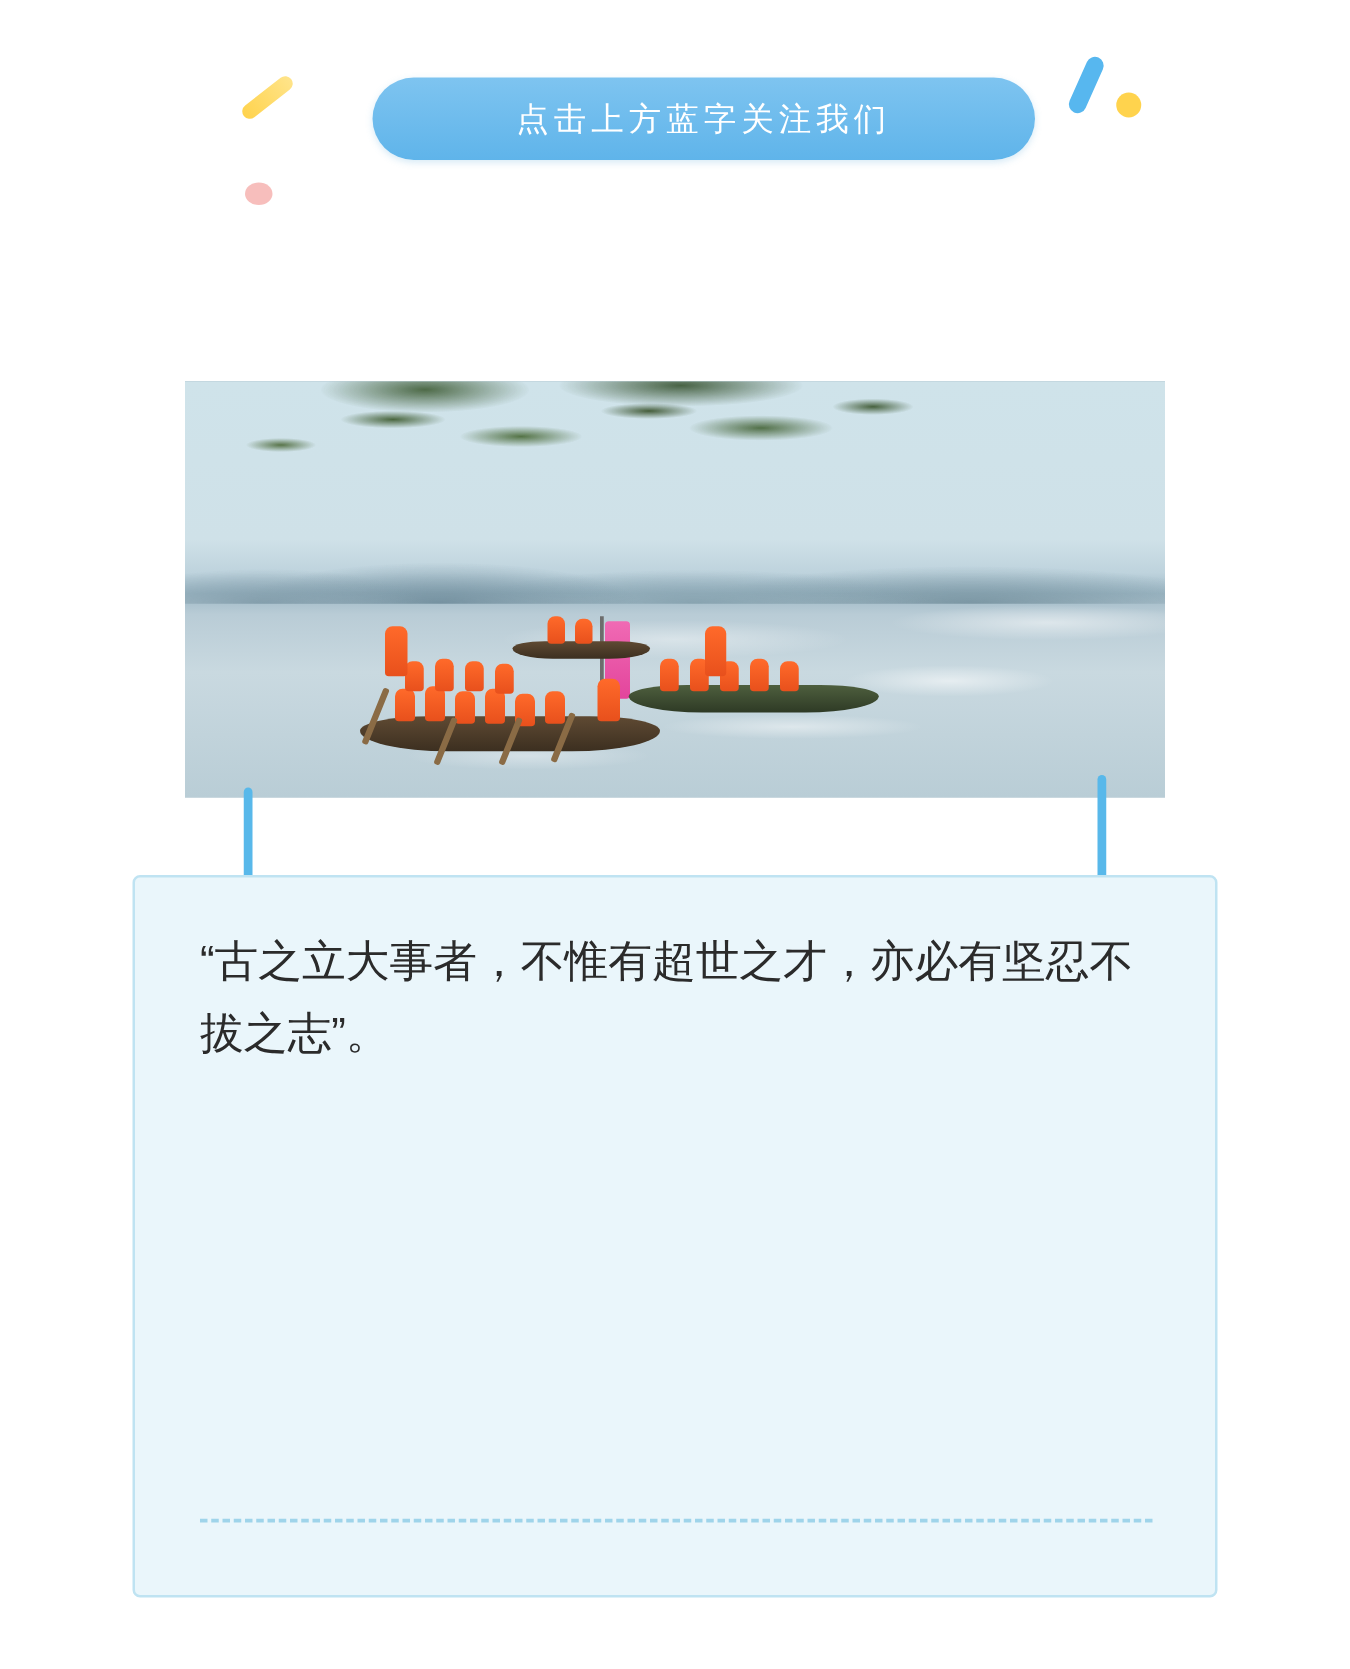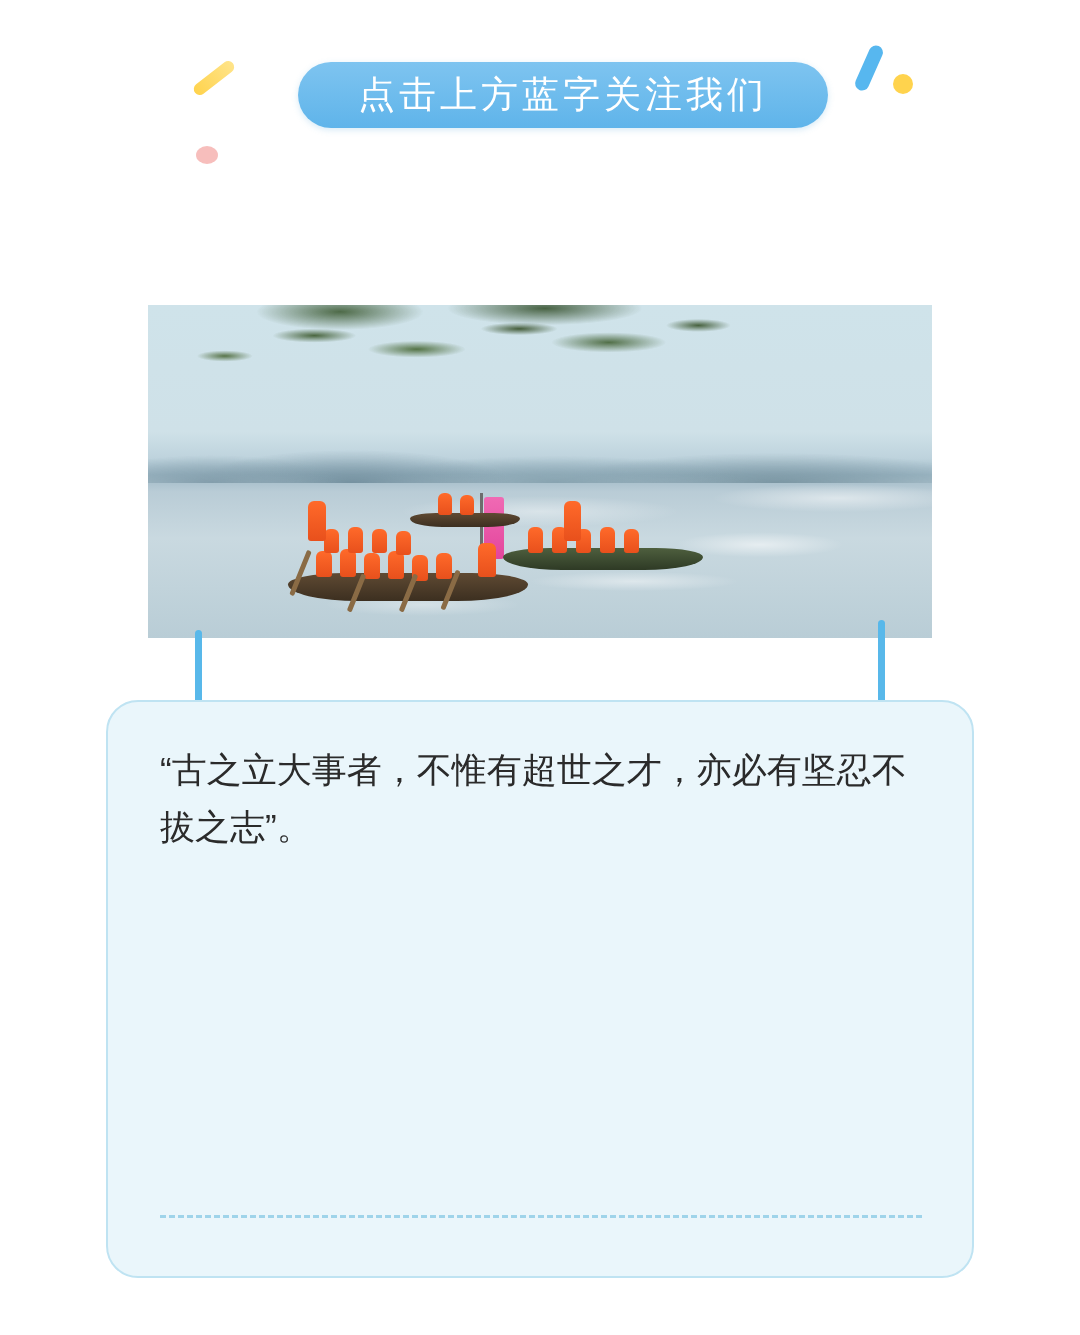--- a/index.html
+++ b/index.html
@@ -22,21 +22,21 @@
   }
   .follow-pill {
     position: absolute;
     left: 298px;
     top: 62px;
     width: 530px;
     height: 66px;
     border-radius: 33px;
     background: linear-gradient(180deg, #7ec4f0 0%, #5fb4ea 100%);
     color: #ffffff;
-    font-size: 37px;
+    font-size: 26px;
     letter-spacing: 4px;
     display: flex;
     align-items: center;
     justify-content: center;
     box-shadow: 0 2px 6px rgba(90,170,220,0.25);
   }
 
   
   .deco-yellow-stroke {
     position: absolute;
@@ -188,21 +188,21 @@
   
   .quote-card {
     position: absolute;
     left: 106px;
     top: 700px;
     width: 868px;
     height: 578px;
     box-sizing: border-box;
     background: #eaf6fb;
     border: 2px solid #bfe3f2;
-    border-radius: 32px;
+    border-radius: 6px;
     padding: 40px 44px 0 52px;
   }
   .quote-text {
     color: #2b2b2b;
     font-size: 35px;
     line-height: 1.62;
     letter-spacing: 0.5px;
     white-space: pre-wrap;
     font-family: "Liberation Sans", "DejaVu Sans", sans-serif;
   }

